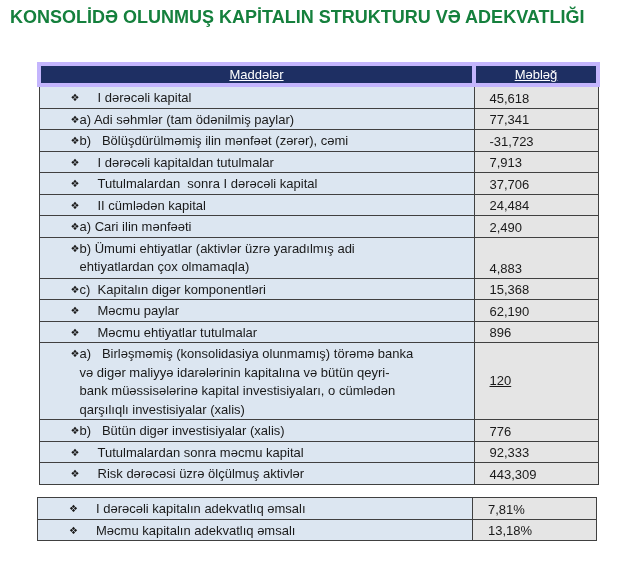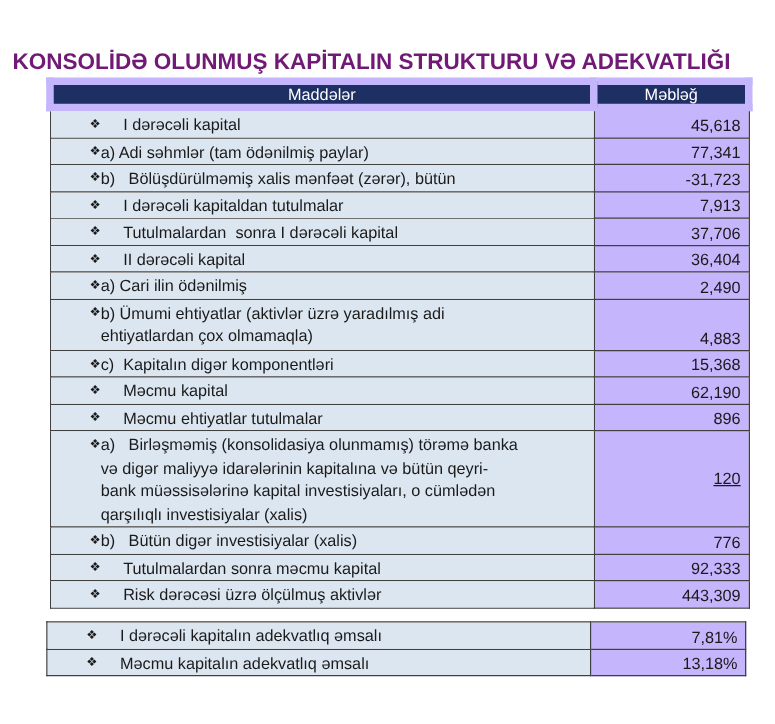--- a/index.html
+++ b/index.html
@@ -10,44 +10,44 @@
     font-family: "Liberation Sans", sans-serif;
     position: relative;
     overflow: hidden;
   }
   .page-title {
     position: absolute;
     top: 7px; left: 10px;
     font-size: 18px;
     font-weight: 700;
     letter-spacing: 0px;
-    color: #701a75;
+    color: #15803d;
     white-space: nowrap;
-    margin-top: 32px;
   }
   table.rep {
     border-collapse: collapse;
     table-layout: fixed;
     position: absolute;
     left: 37px;
     width: 559px;
   }
   #capital-table { top: 62px; }
   #ratio-table   { top: 497px; }
   col.c1 { width: 435px; }
   col.c2 { width: 124px; }
   th {
     background: #1E2F63;
     color: #ffffff;
     font-weight: 400;
     font-size: 13px;
     height: 21px;
-    border: 6px solid #c4b5fd;
+    border: 4px solid #c4b5fd;
     padding: 0;
     text-align: center;
+    text-decoration: underline;
   }
   tr { height: 21px; }
   tr.h2 { height: 41px; }
   tr.h4 { height: 75px; }
   td {
     border: 1px solid #404040;
     padding: 0;
     font-size: 13px;
     color: #1a1a1a;
   }
@@ -66,24 +66,23 @@
   }
   .txt {
     display: block;
     margin: 0 4px 0 58px;
     padding-top: 2px;
     line-height: 18.5px;
     white-space: pre-wrap;
   }
   tr.sub .txt { margin-left: 40px; }
   td.val {
-    background: #c4b5fd;
-    text-align: right;
+    background: #e5e5e5;
     vertical-align: bottom;
-    padding: 0 6px 2px 0;
+    padding: 0 6px 2px 15px;
   }
   td.val.vm { vertical-align: middle; text-decoration: underline; }
 </style>
 </head>
 <body>
 
 <div class="page-title">KONSOLİDƏ OLUNMUŞ KAPİTALIN STRUKTURU VƏ ADEKVATLIĞI</div>
 
 <table class="rep" id="capital-table">
   <colgroup>
@@ -105,49 +104,49 @@
     <tr class="sub">
       <td class="lbl">
           <span class="bullet">❖</span>
           <span class="txt">a) Adi səhmlər (tam ödənilmiş paylar)</span>
         </td>
       <td class="val">77,341</td>
     </tr>
     <tr class="sub">
       <td class="lbl">
           <span class="bullet">❖</span>
-          <span class="txt">b)   Bölüşdürülməmiş xalis mənfəət (zərər), bütün</span>
+          <span class="txt">b)   Bölüşdürülməmiş ilin mənfəət (zərər), cəmi</span>
         </td>
       <td class="val">-31,723</td>
     </tr>
     <tr>
       <td class="lbl">
           <span class="bullet">❖</span>
           <span class="txt">I dərəcəli kapitaldan tutulmalar</span>
         </td>
       <td class="val">7,913</td>
     </tr>
     <tr>
       <td class="lbl">
           <span class="bullet">❖</span>
           <span class="txt">Tutulmalardan  sonra I dərəcəli kapital</span>
         </td>
       <td class="val">37,706</td>
     </tr>
     <tr>
       <td class="lbl">
           <span class="bullet">❖</span>
-          <span class="txt">II dərəcəli kapital</span>
-        </td>
-      <td class="val">36,404</td>
-    </tr>
-    <tr class="sub">
-      <td class="lbl">
-          <span class="bullet">❖</span>
-          <span class="txt">a) Cari ilin ödənilmiş</span>
+          <span class="txt">II cümlədən kapital</span>
+        </td>
+      <td class="val">24,484</td>
+    </tr>
+    <tr class="sub">
+      <td class="lbl">
+          <span class="bullet">❖</span>
+          <span class="txt">a) Cari ilin mənfəəti</span>
         </td>
       <td class="val">2,490</td>
     </tr>
     <tr class="sub h2">
       <td class="lbl">
           <span class="bullet">❖</span>
           <span class="txt">b) Ümumi ehtiyatlar (aktivlər üzrə yaradılmış adi
 ehtiyatlardan çox olmamaqla)</span>
         </td>
       <td class="val">4,883</td>
@@ -155,21 +154,21 @@
     <tr class="sub">
       <td class="lbl">
           <span class="bullet">❖</span>
           <span class="txt">c)  Kapitalın digər komponentləri</span>
         </td>
       <td class="val">15,368</td>
     </tr>
     <tr>
       <td class="lbl">
           <span class="bullet">❖</span>
-          <span class="txt">Məcmu kapital</span>
+          <span class="txt">Məcmu paylar</span>
         </td>
       <td class="val">62,190</td>
     </tr>
     <tr>
       <td class="lbl">
           <span class="bullet">❖</span>
           <span class="txt">Məcmu ehtiyatlar tutulmalar</span>
         </td>
       <td class="val">896</td>
     </tr>

